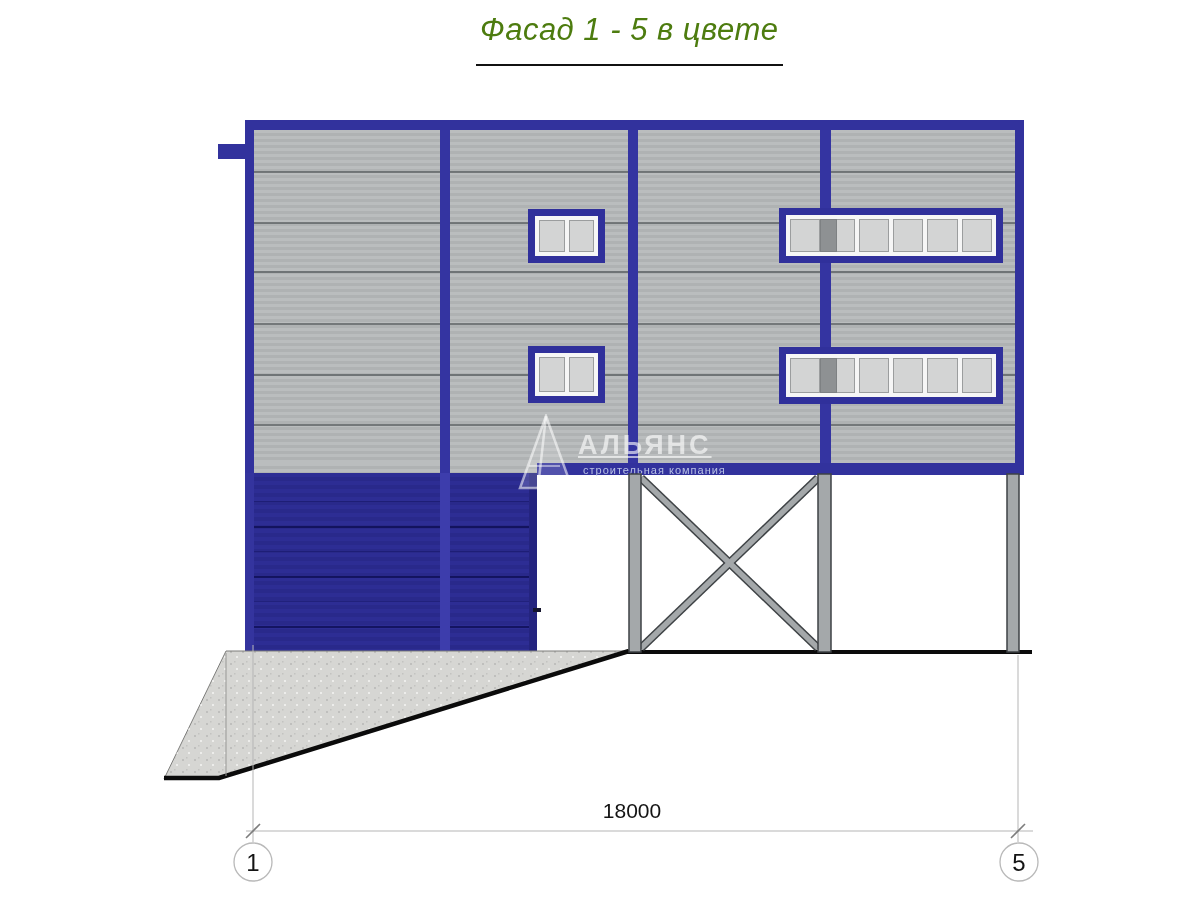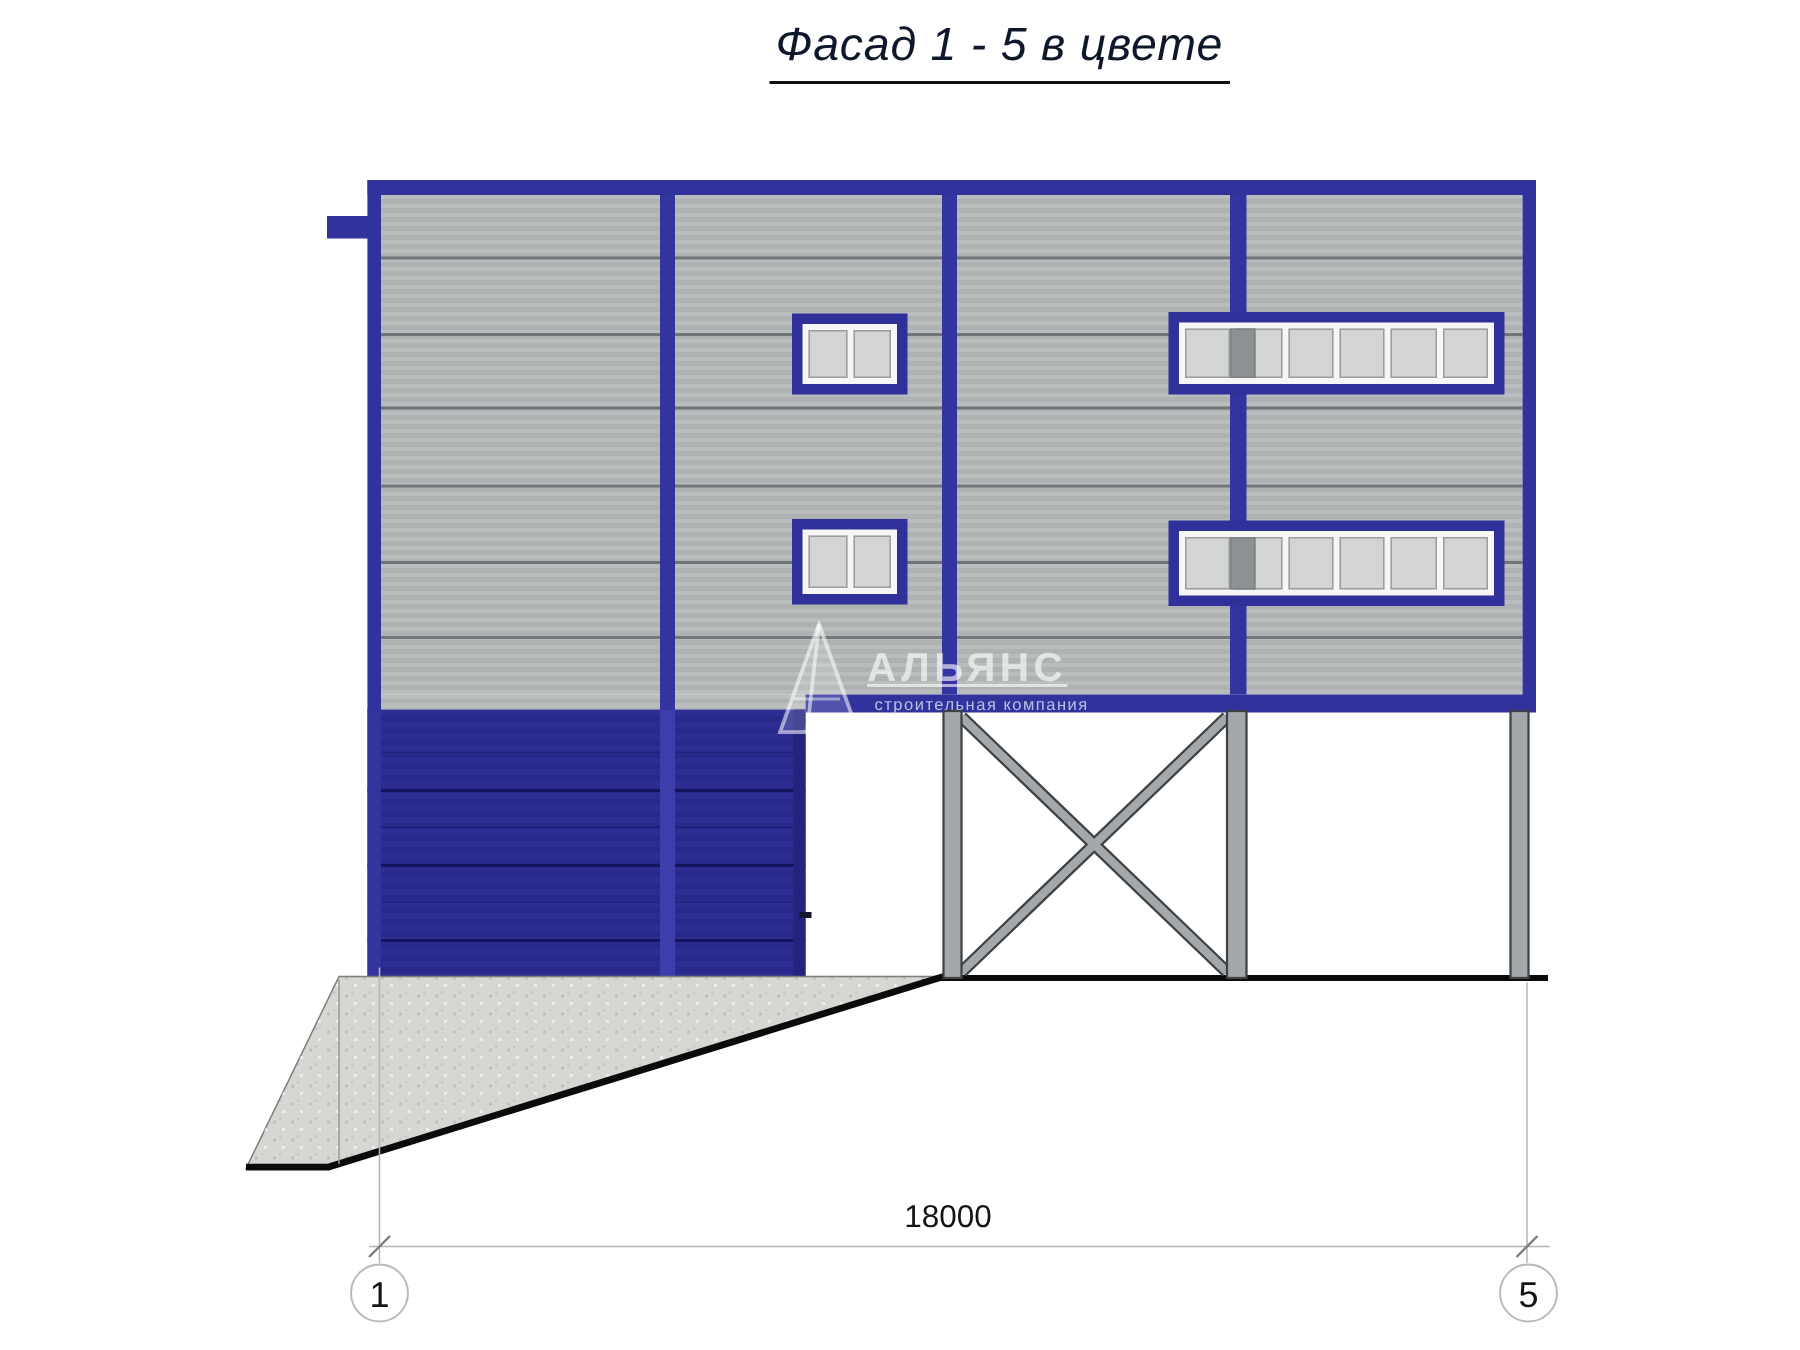--- a/index.html
+++ b/index.html
@@ -2,23 +2,23 @@
 <html><head>
 <meta charset="utf-8">
 <style>
   html,body{margin:0;padding:0;background:#ffffff;}
   .canvas{
     position:relative;width:1200px;height:900px;background:#ffffff;overflow:hidden;
     font-family:"Liberation Sans", sans-serif;
   }
   
   .title{
-    position:absolute;left:513px;top:12px;
-    font-size:31px;font-style:italic;color:#0f172a;
-    letter-spacing:.5px;border-bottom:2px solid #111;padding:0 4px 6px 4px;
+    position:absolute;left:476px;top:12px;
+    font-size:31px;font-style:italic;color:#4d7c0f;
+    letter-spacing:.5px;border-bottom:2px solid #111;padding:0 4px 16px 4px;
     white-space:nowrap;
   }
   
   .abs{position:absolute;box-sizing:border-box;}
   .facade-field{
     left:245px;top:130px;width:770px;height:333px;
     background:repeating-linear-gradient(180deg,#babdbe 0px,#babdbe 3px,#afb2b3 3px,#afb2b3 6px);
   }
   .facade-field-ll{
     left:245px;top:463px;width:292px;height:10px;

